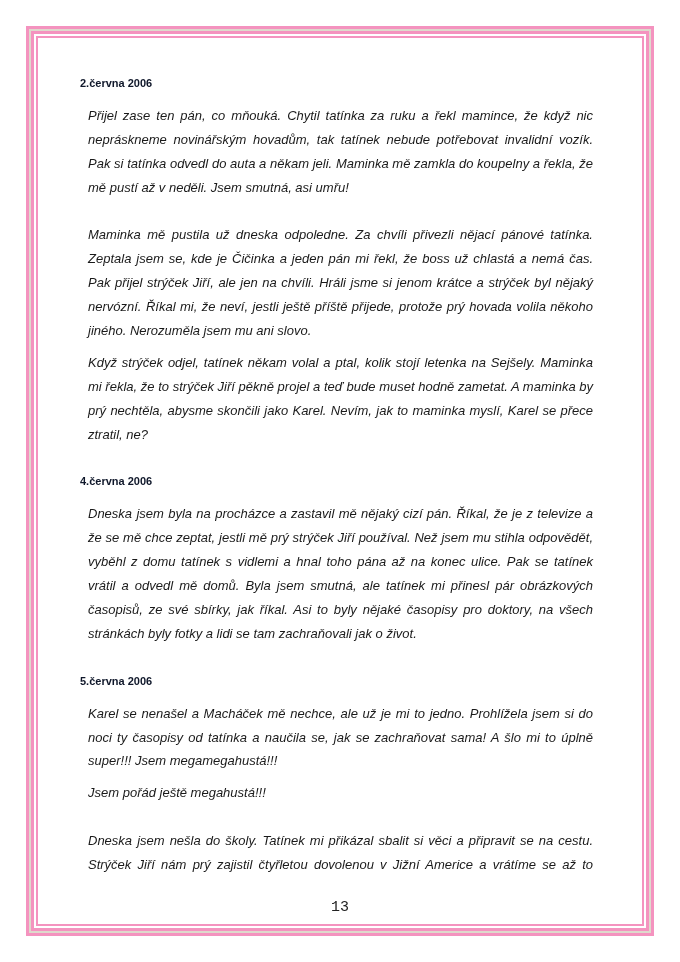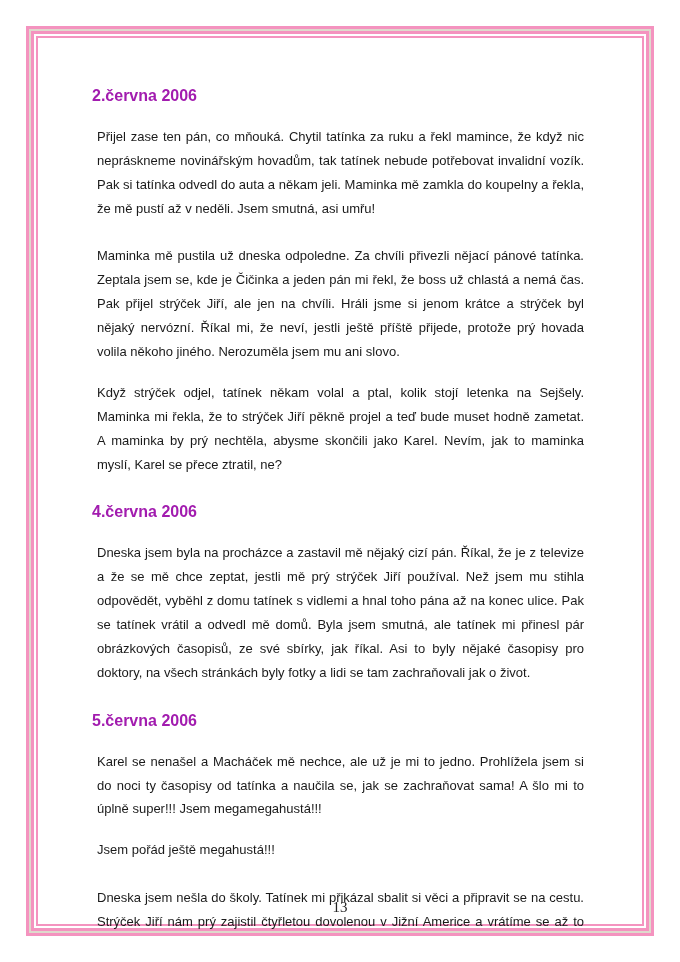--- a/index.html
+++ b/index.html
@@ -31,40 +31,41 @@
     position: absolute;
     inset: 38px;
     box-sizing: border-box;
     padding: 34px 41px 0 42px;
     font-size: 13px;
     line-height: 23.9px;
     color: #1a1a1a;
   }
   .entry + .entry { margin-top: 23.9px; }
   .date {
-    margin: 12px;
-    font-size: 16px;
+    margin: 0;
+    font-size: 11px;
     font-weight: 700;
     line-height: 23.9px;
-    color: #a21caf;
+    color: #0f172a;
   }
   .para {
-    margin: 17px;
+    margin: 8px;
     text-align: justify;
+    font-style: italic;
   }
   .justify-last {
     text-align-last: justify;
   }
   .page-number {
     position: absolute;
     top: 899px;
     left: 0;
     width: 100%;
     text-align: center;
-    font-family: Liberation Serif, serif;
+    font-family: Liberation Mono, monospace;
     font-size: 15px;
     color: #222222;
   }
 </style>
 </head>
 <body>
 
 <div class="page">
 
   <div class="frame"></div>

